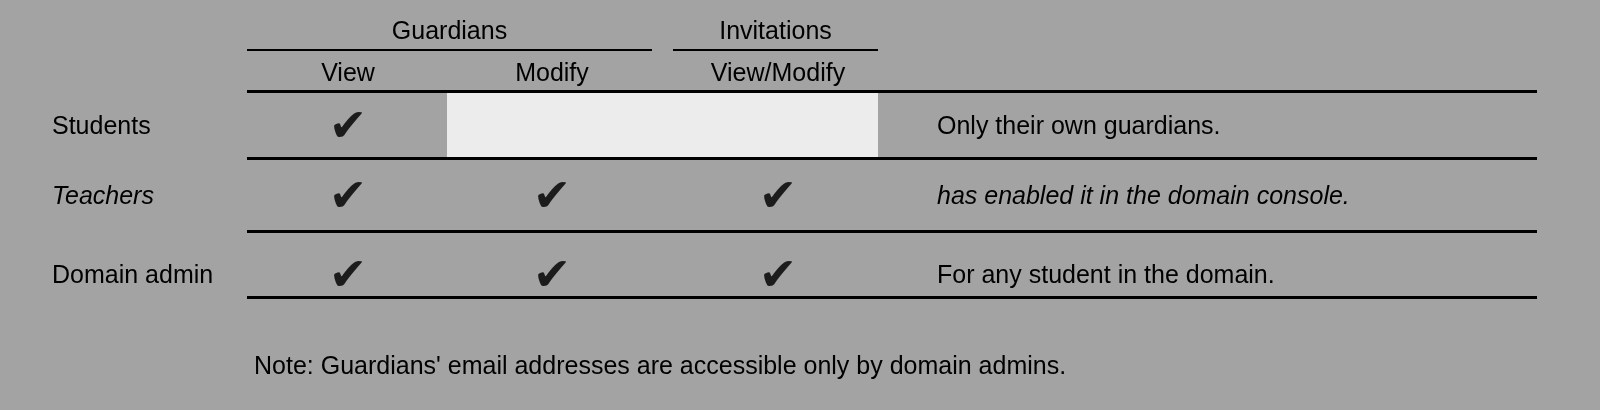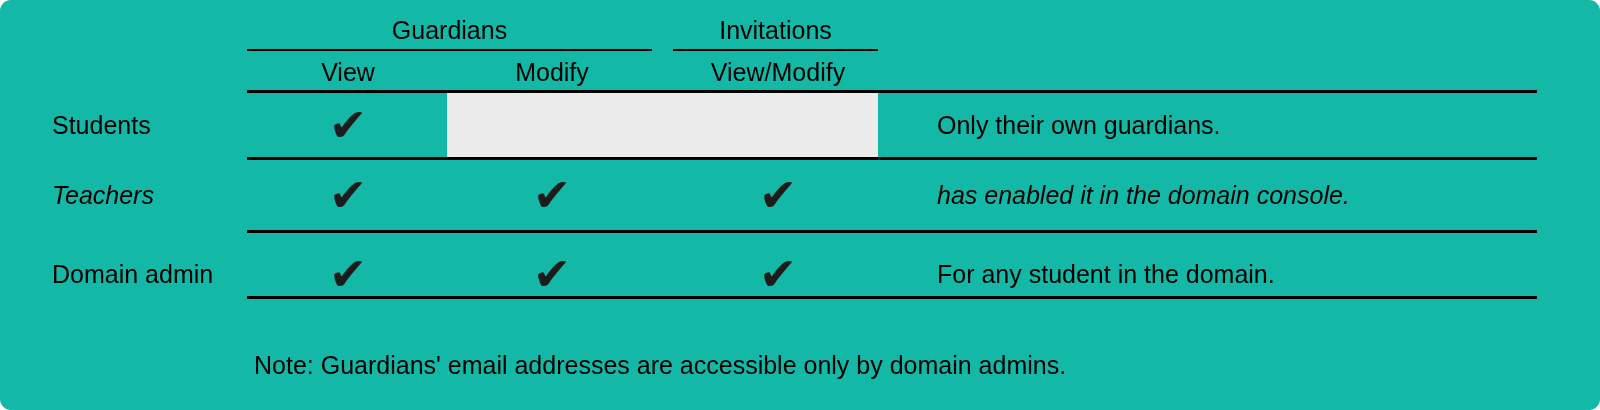--- a/index.html
+++ b/index.html
@@ -4,26 +4,25 @@
 <style>
   html, body {
     margin: 0;
     padding: 0;
     background: #ffffff;
   }
   .canvas {
     position: relative;
     width: 1600px;
     height: 410px;
-    background: #14b8a6;
+    background: #a3a3a3;
     font-family: "Liberation Sans", sans-serif;
     font-size: 25px;
     color: #000000;
     overflow: hidden;
-    border-radius: 11px;
   }
   .hline {
     position: absolute;
     background: #000000;
     height: 3px;
   }
   .grouprule {
     position: absolute;
     background: #000000;
     height: 2px;

